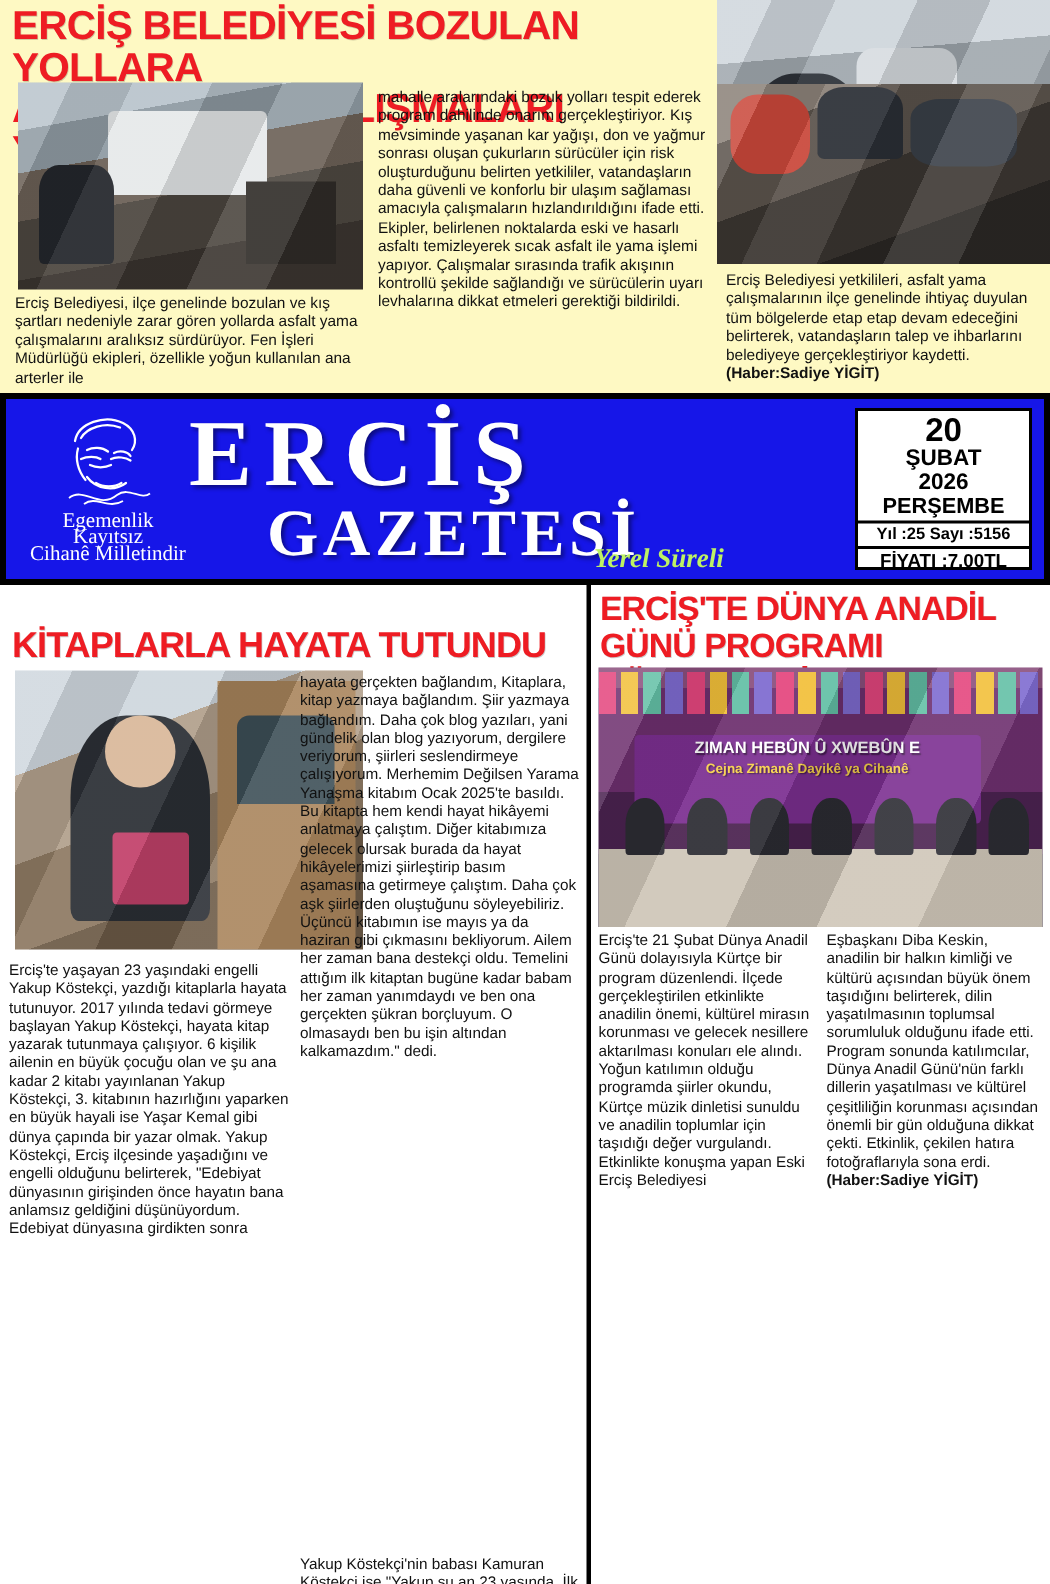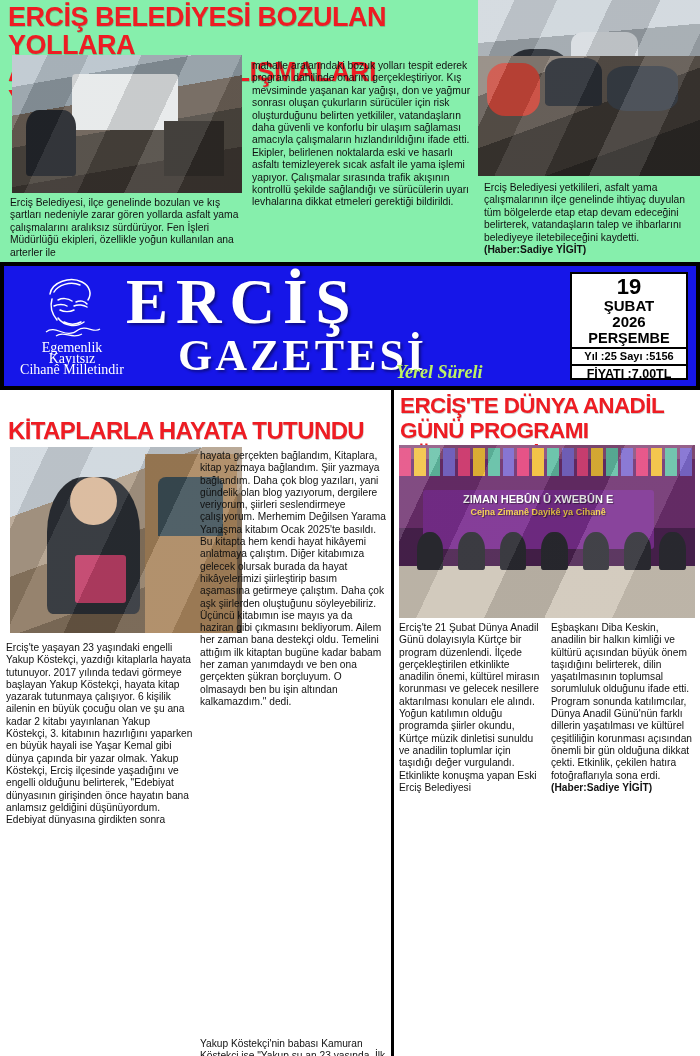--- a/index.html
+++ b/index.html
@@ -5,21 +5,21 @@
   * { box-sizing: border-box; margin: 0; padding: 0; }
   html, body {
     width: 700px; height: 1056px;
     background: #ffffff;
     font-family: "Liberation Sans", sans-serif;
     overflow: hidden;
   }
   .page { position: relative; width: 700px; height: 1056px; background: #fff; }
 
   
-  .top-story { position: relative; width: 700px; height: 262px; background:#86efac; }
+  .top-story { position: relative; width: 700px; height: 262px; background:#fef9c3; }
   .headline-red {
     color: #ee1c23;
     font-weight: bold;
     font-family: "Liberation Sans", sans-serif;
     letter-spacing: -0.5px;
     line-height: 1.02;
   }
   .top-headline {
     position: absolute; left: 8px; top: 4px; width: 470px;
     font-size: 27px;
@@ -211,21 +211,21 @@
     <div class="ph" id="photo-lead-asphalt">
       <div class="w1"></div>
         <div class="w2"></div>
         <div class="w3"></div>
     </div>
 
     <p class="body-text" id="lead-col-1">Erciş Belediyesi, ilçe genelinde bozulan ve kış şartları nedeniyle zarar gören yollarda asfalt yama çalışmalarını aralıksız sürdürüyor. Fen İşleri Müdürlüğü ekipleri, özellikle yoğun kullanılan ana arterler ile</p>
     <p class="body-text" id="lead-col-2">mahalle aralarındaki bozuk yolları tespit ederek program dahilinde onarım gerçekleştiriyor.
 Kış mevsiminde yaşanan kar yağışı, don ve yağmur sonrası oluşan çukurların sürücüler için risk oluşturduğunu belirten yetkililer, vatandaşların daha güvenli ve konforlu bir ulaşım sağlaması amacıyla çalışmaların hızlandırıldığını ifade etti.
   Ekipler, belirlenen noktalarda eski ve hasarlı asfaltı temizleyerek sıcak asfalt ile yama işlemi yapıyor. Çalışmalar sırasında trafik akışının kontrollü şekilde sağlandığı ve sürücülerin uyarı levhalarına dikkat etmeleri gerektiği bildirildi.</p>
-    <p class="body-text" id="lead-col-3"><span>Erciş Belediyesi yetkilileri, asfalt yama çalışmalarının ilçe genelinde ihtiyaç duyulan tüm bölgelerde etap etap devam edeceğini belirterek, vatandaşların talep ve ihbarlarını belediyeye iletebileceğini kaydetti.</span><span class="byline">(Haber:Sadiye YİGİT)</span></p>
+    <p class="body-text" id="lead-col-3"><span>Erciş Belediyesi yetkilileri, asfalt yama çalışmalarının ilçe genelinde ihtiyaç duyulan tüm bölgelerde etap etap devam edeceğini belirterek, vatandaşların talep ve ihbarlarını belediyeye gerçekleştiriyor kaydetti.</span><span class="byline">(Haber:Sadiye YİGİT)</span></p>
   </section>
 
   <header class="masthead">
     <div class="masthead-inner">
 
       <div class="ataturk">
         <div class="ataturk-face">
           <svg width="72" height="72" viewBox="0 0 72 72" aria-hidden="true">
             <g fill="none" stroke="#ffffff" stroke-width="1.5" stroke-linecap="round">
               <path d="M14 22 C16 10, 34 4, 46 10 C54 14, 56 22, 52 28"></path>
@@ -251,21 +251,21 @@
         </div>
       </div>
 
       <div class="logo-block">
         <div class="logo-ercis">ERCİŞ</div>
         <div class="logo-gazetesi">GAZETESİ</div>
       </div>
       <div class="yerel">Yerel Süreli</div>
 
       <div class="datebox">
-        <div class="date-day">19</div>
+        <div class="date-day">20</div>
         <div class="date-month">ŞUBAT</div>
         <div class="date-year">2026</div>
         <div class="date-weekday">PERŞEMBE</div>
         <div class="date-issue">Yıl :25  Sayı :5156</div>
         <div class="date-price">FİYATI :7.00TL</div>
       </div>
     </div>
   </header>
 
   <section class="bottom">

